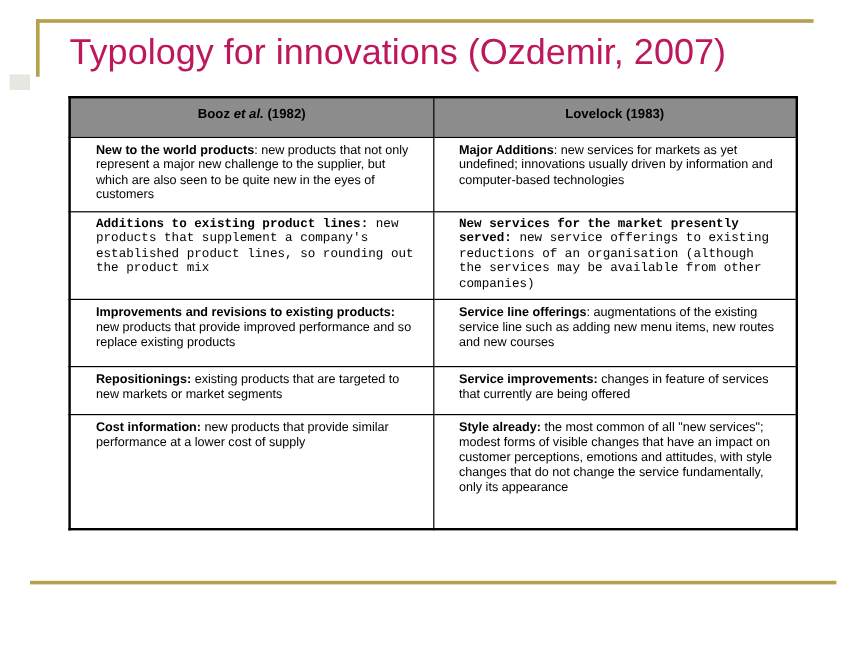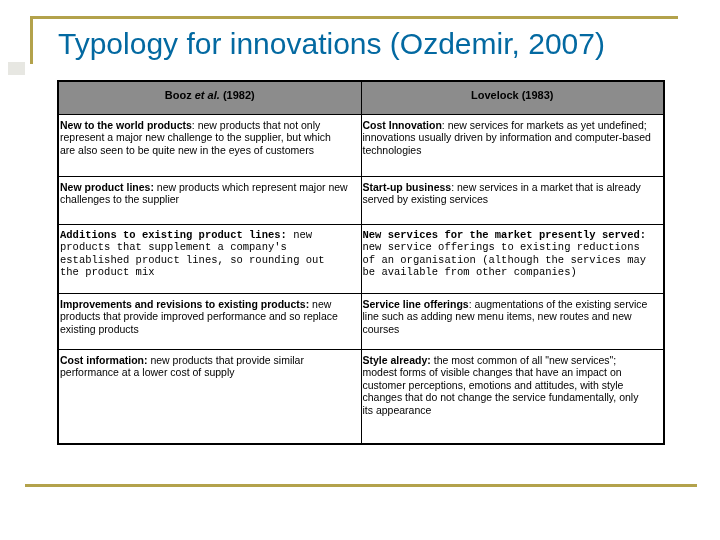--- a/index.html
+++ b/index.html
@@ -13,21 +13,21 @@
     position:relative;width:720px;height:540px;background:#ffffff;overflow:hidden;
   }
   
   .line-top{position:absolute;left:30px;top:16px;width:648px;height:3px;background:#b3a24b;}
   .line-left{position:absolute;left:30px;top:16px;width:3px;height:48px;background:#b3a24b;}
   .line-bottom{position:absolute;left:25px;top:484px;width:672px;height:3px;background:#b3a24b;}
   .ghost-square{position:absolute;left:8px;top:62px;width:17px;height:13px;background:#e7e7e2;}
   
   .title{
     position:absolute;left:58px;top:27px;width:640px;
-    font-size:30px;line-height:34px;font-weight:400;color:#0369a1;
+    font-size:30px;line-height:34px;font-weight:400;color:#be185d;
     white-space:nowrap;
   }
   
   table.typology{
     position:absolute;left:57px;top:80px;width:608px;
     border-collapse:collapse;table-layout:fixed;background:#ffffff;
     border:2px solid #000;
   }
   table.typology th, table.typology td{
     border:1.5px solid #000;
@@ -38,21 +38,21 @@
     background:#8c8c8c;
     color:#000;
     font-size:11px;font-weight:bold;
     height:33px;
     padding:7px 6px 4px 6px;
     margin-left:37px;
   }
   table.typology td{
     font-size:10.5px;line-height:12.5px;
     text-align:left;
-    padding:4px 12px 6px 1px;
+    padding:4px 12px 6px 21px;
   }
   .term{font-weight:bold;}
   .it{font-style:italic;}
   tr.r1 td{height:62px;}
   tr.r2 td{height:48px;}
   tr.r3 td{height:69px;font-family:Liberation Mono, monospace;}
   tr.r4 td{height:56px;}
   tr.r5 td{height:40px;}
   tr.r6 td{height:95px;}
 </style>
@@ -74,33 +74,33 @@
     </colgroup>
     <thead>
       <tr>
         <th><span>Booz </span><span class="it">et al.</span><span> (1982)</span></th>
         <th>Lovelock (1983)</th>
       </tr>
     </thead>
     <tbody>
       <tr class="r1">
         <td><span class="term">New to the world products</span><span>: new products that not only represent a major new challenge to the supplier, but which are also seen to be quite new in the eyes of customers</span></td>
-        <td><span class="term">Cost Innovation</span><span>: new services for markets as yet undefined; innovations usually driven by information and computer-based technologies</span></td>
-      </tr>
-      <tr class="r2">
-        <td><span class="term">New product lines:</span><span> new products which represent major new challenges to the supplier</span></td>
-        <td><span class="term">Start-up business</span><span>: new services in a market that is already served by existing services</span></td>
+        <td><span class="term">Major Additions</span><span>: new services for markets as yet undefined; innovations usually driven by information and computer-based technologies</span></td>
       </tr>
       <tr class="r3">
         <td><span class="term">Additions to existing product lines:</span><span> new products that supplement a company's established product lines, so rounding out the product mix</span></td>
         <td><span class="term">New services for the market presently served:</span><span> new service offerings to existing reductions of an organisation (although the services may be available from other companies)</span></td>
       </tr>
       <tr class="r4">
         <td><span class="term">Improvements and revisions to existing products:</span><span> new products that provide improved performance and so replace existing products</span></td>
         <td><span class="term">Service line offerings</span><span>: augmentations of the existing service line such as adding new menu items, new routes and new courses</span></td>
+      </tr>
+      <tr class="r5">
+        <td><span class="term">Repositionings:</span><span> existing products that are targeted to new markets or market segments</span></td>
+        <td><span class="term">Service improvements:</span><span> changes in feature of services that currently are being offered</span></td>
       </tr>
       <tr class="r6">
         <td><span class="term">Cost information:</span><span> new products that provide similar performance at a lower cost of supply</span></td>
         <td><span class="term">Style already:</span><span> the most common of all "new services"; modest forms of visible changes that have an impact on customer perceptions, emotions and attitudes, with style changes that do not change the service fundamentally, only its appearance</span></td>
       </tr>
     </tbody>
   </table>
 
   <div class="line-bottom"></div>
 

